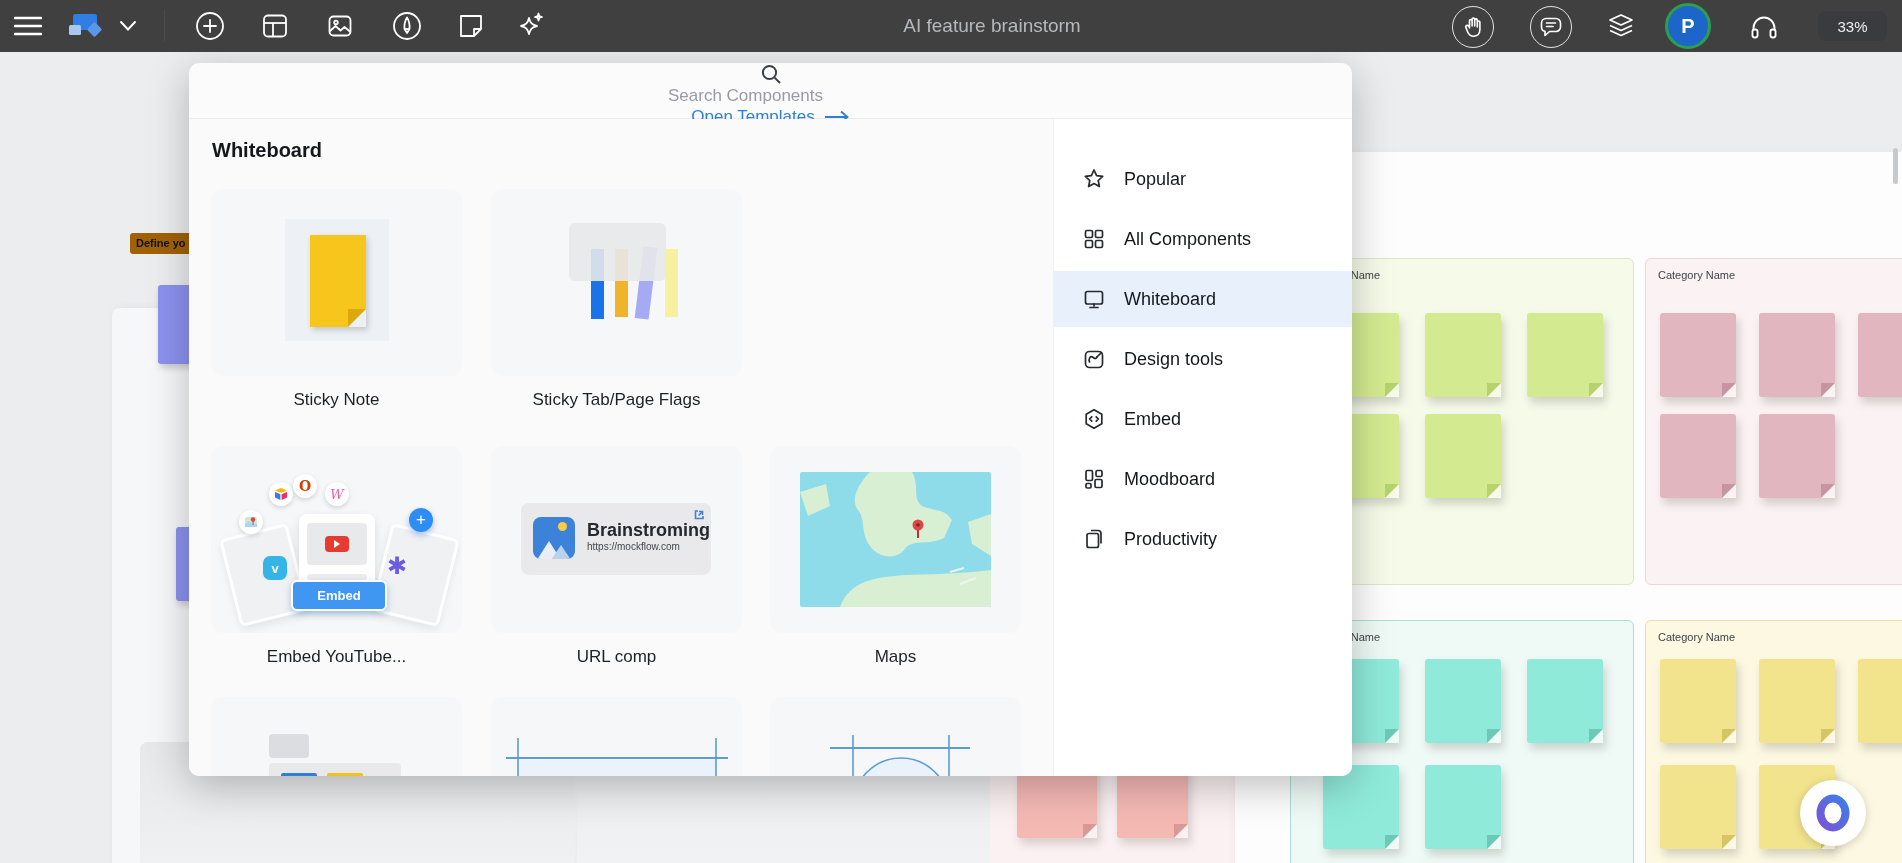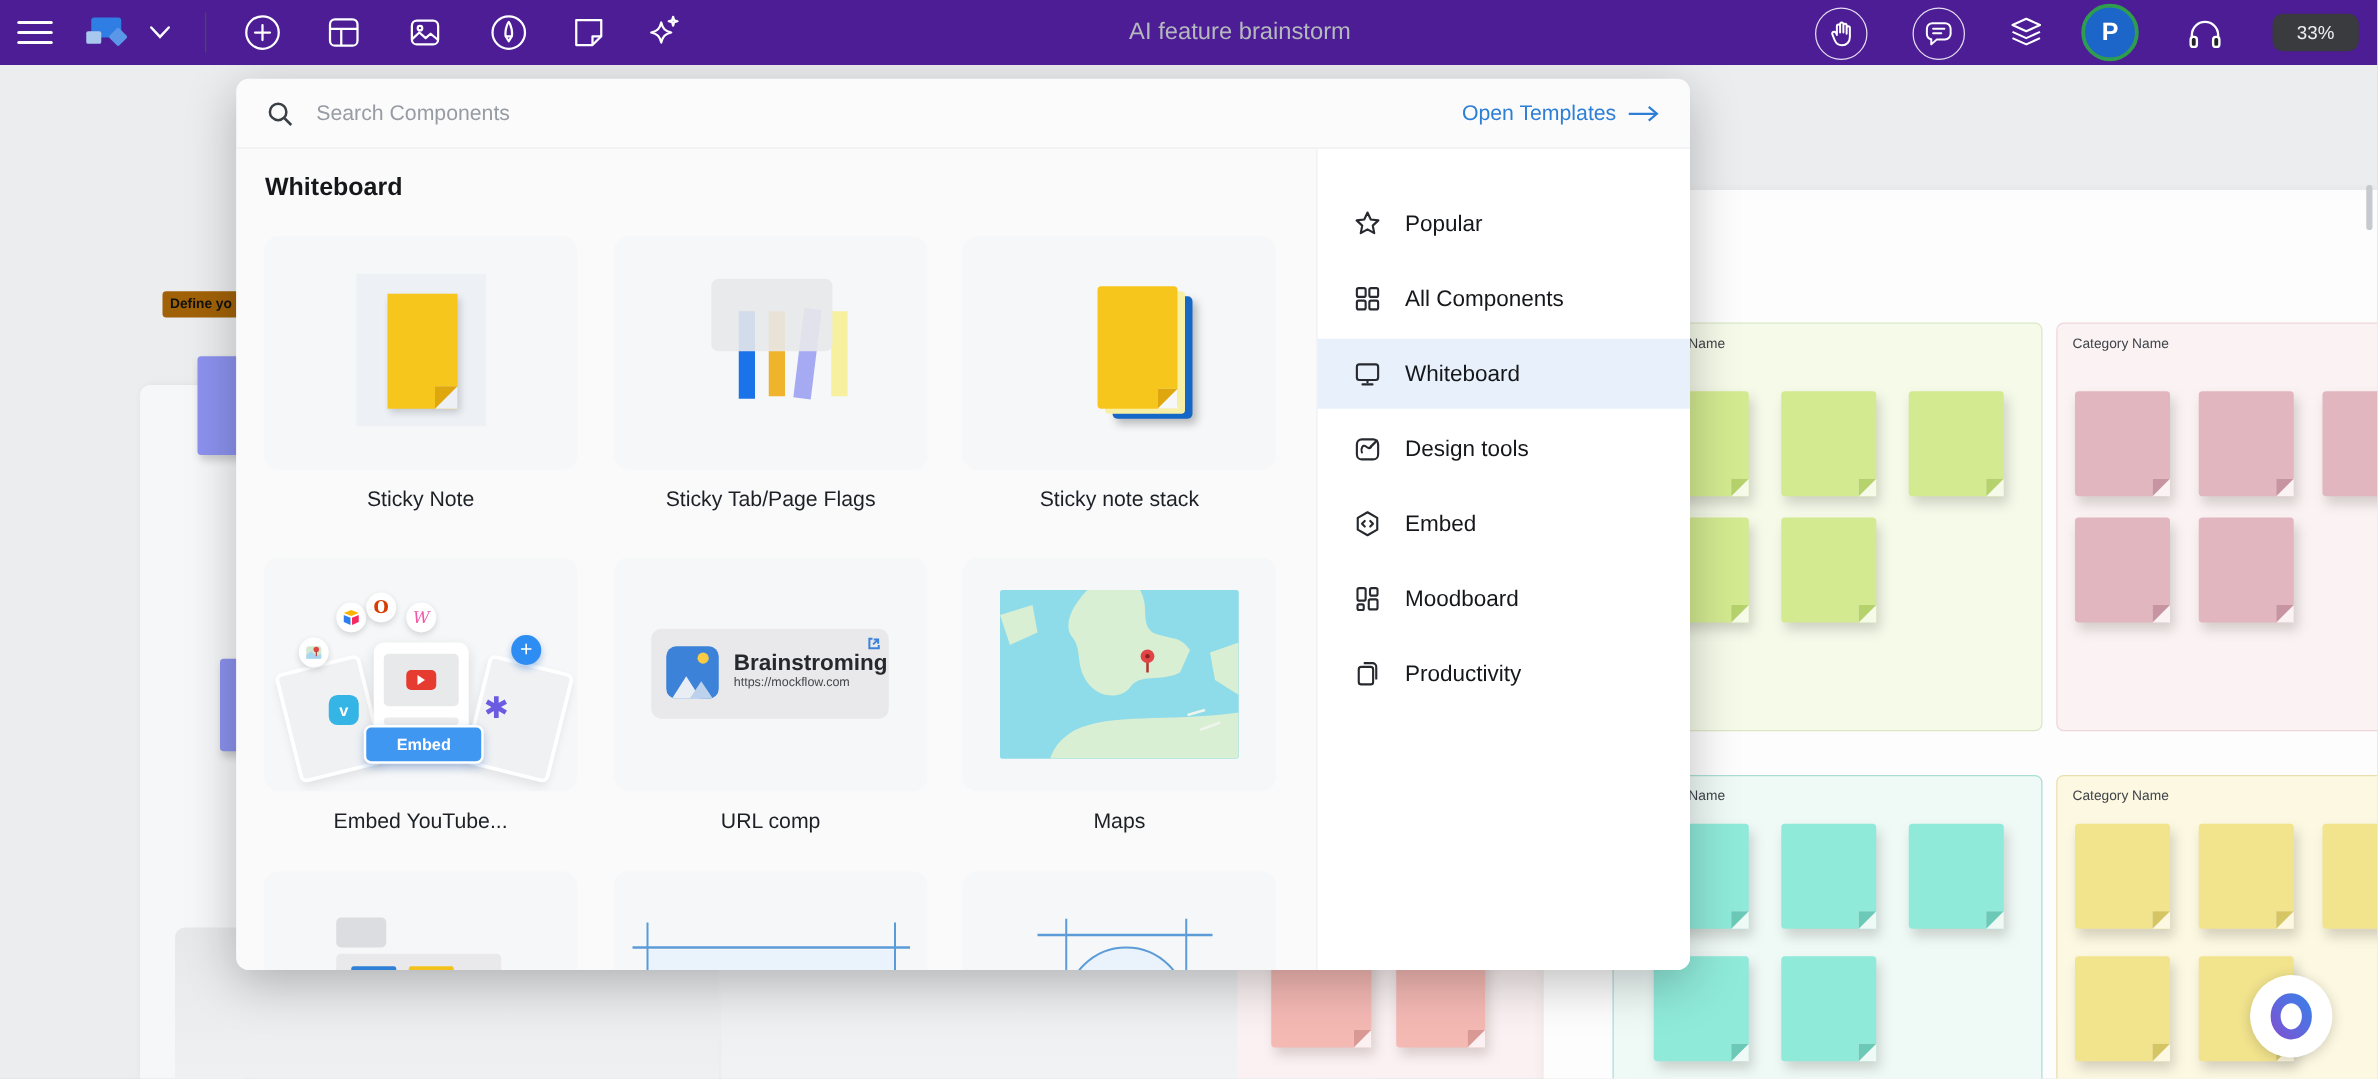--- a/index.html
+++ b/index.html
@@ -1,20 +1,20 @@
 <!DOCTYPE html>
 <html><head>
 <meta charset="utf-8">
 <style>
   html,body{margin:0;padding:0;background:#d8dadd;font-family:"Liberation Sans",sans-serif;}
   .stage{position:relative;width:1902px;height:863px;overflow:hidden;background:#ecedef;margin:0 auto;}
   .abs{position:absolute;}
   svg{display:block;}
   
-  .toolbar{position:absolute;left:0;top:0;width:1902px;height:52px;background:#4c1d95;z-index:20;}
+  .toolbar{position:absolute;left:0;top:0;width:1902px;height:52px;background:#404040;z-index:20;}
   .tbtn{position:absolute;top:10px;width:32px;height:32px;display:flex;align-items:center;justify-content:center;cursor:pointer;}
   .tcirc{position:absolute;top:6px;width:40px;height:40px;border:1.4px solid rgba(255,255,255,.85);border-radius:50%;display:flex;align-items:center;justify-content:center;}
   .ttl{position:absolute;top:15px;left:992px;transform:translateX(-50%);color:#b5b9be;font-size:19px;white-space:nowrap;}
   .zoombadge{position:absolute;left:1818px;top:11px;width:69px;height:30px;background:#3a3b3f;border-radius:8px;color:#eef0f2;font-size:15px;display:flex;align-items:center;justify-content:center;}
   .avatar{position:absolute;left:1665px;top:3px;width:40px;height:40px;border-radius:50%;background:#1d66c9;border:3px solid #2e9e4e;color:#fff;font-size:20px;font-weight:bold;display:flex;align-items:center;justify-content:center;}
   
   .board{position:absolute;border-radius:6px;border:1px solid #ddd;}
   .bhead{position:absolute;left:0;top:0;right:0;height:33px;border-bottom:1px solid inherit;font-size:11px;color:#3f4449;line-height:33px;padding-left:12px;white-space:nowrap;overflow:hidden;}
   .notes{position:absolute;left:0;top:34px;display:grid;grid-template-columns:repeat(3,76px);grid-auto-rows:84px;column-gap:26px;row-gap:17px;padding:20px 0 0 32px;}
   .note{position:relative;border-radius:3px;box-shadow:3px 6px 9px rgba(110,110,100,.28);}
@@ -31,21 +31,21 @@
   .b-cyan .note{background:#8feada;--fold:#6cc9b8;--page:#effaf7;}
   .b-cyan .notes{padding-top:4px;row-gap:22px;}
   .b-yellow{background:#fdf8e1;border-color:#e9dfae;}
   .b-yellow .bhead{border-color:#e9dfae;}
   .b-yellow .note{background:#f2e48d;--fold:#d5c565;--page:#fdf8e1;}
   .b-yellow .notes{padding-top:4px;row-gap:22px;padding-left:14px;column-gap:23px;}
   .lonenote{position:absolute;border-radius:3px;box-shadow:3px 6px 9px rgba(120,100,95,.25);}
   .lonenote::before{content:"";position:absolute;right:0;bottom:0;width:0;height:0;border-style:solid;border-width:0 0 14px 14px;border-color:transparent transparent var(--page,#fbf1f2) var(--fold,#d99a95);}
   
   .panel{position:absolute;left:189px;top:63px;width:1163px;height:713px;background:#fbfbfc;border-radius:10px;box-shadow:0 10px 40px rgba(0,0,0,.25);z-index:10;overflow:hidden;}
-  .searchrow{position:absolute;left:0;top:0;right:0;height:56px;border-bottom:1px solid #ececee;display:flex;align-items:center;padding:0 24px;box-sizing:border-box;}
+  .searchrow{position:absolute;left:0;top:0;right:0;height:56px;border-bottom:1px solid #ececee;display:flex;align-items:center;padding:0 24px;box-sizing:border-box;flex-direction:column;}
   .searchrow input{flex:1;border:none;outline:none;background:transparent;font-size:17px;color:#33373d;margin-left:16px;font-family:"Liberation Sans",sans-serif;}
   .searchrow input::placeholder{color:#979ca4;}
   .opentpl{display:flex;align-items:center;gap:9px;color:#2d7fd6;font-size:17px;cursor:pointer;white-space:nowrap;}
   .pgrid{position:absolute;left:0;top:56px;bottom:0;width:865px;background:#fafafb;}
   .sect{position:absolute;left:23px;top:20px;font-size:20px;font-weight:bold;color:#15171a;}
   .cardw{position:absolute;width:251px;}
   .card{position:relative;width:251px;height:187px;background:#f6f7f8;border-radius:12px;overflow:hidden;cursor:pointer;}
   .clabel{margin-top:14px;text-align:center;font-size:17px;color:#1d2126;}
   .sidebar{position:absolute;right:0;top:56px;bottom:0;width:298px;background:#ffffff;border-left:1px solid #f0f0f2;}
   .catrow{position:absolute;left:0;right:0;height:56px;display:flex;align-items:center;padding-left:28px;gap:18px;cursor:pointer;font-size:18px;color:#15171a;box-sizing:border-box;}
@@ -158,30 +158,20 @@
         <div class="card">
           <div class="abs" style="left:100px;top:60px;width:13px;height:70px;background:#1a73e8;"></div>
           <div class="abs" style="left:124px;top:60px;width:13px;height:68px;background:#f0b42c;"></div>
           <div class="abs" style="left:148px;top:58px;width:14px;height:72px;background:#a6aaf2;transform:rotate(7deg);"></div>
           <div class="abs" style="left:174px;top:60px;width:13px;height:68px;background:#f6f09f;"></div>
           <div class="abs" style="left:78px;top:34px;width:97px;height:58px;background:rgba(232,232,234,.9);border-radius:6px;"></div>
         </div>
         <div class="clabel">Sticky Tab/Page Flags</div>
       </div>
 
-      <div class="cardw" style="left:581px;top:70px;">
-        <div class="card">
-          <div class="abs" style="left:120px;top:48px;width:64px;height:98px;background:#1668c7;border-radius:4px;box-shadow:3px 4px 7px rgba(0,0,0,.25);"></div>
-          <div class="abs" style="left:114px;top:44px;width:64px;height:98px;background:#f7f0a4;border-radius:3px;"></div>
-          <div class="abs" style="left:108px;top:40px;width:64px;height:98px;background:#f7c61d;border-radius:3px;">
-            <span style="position:absolute;right:0;bottom:0;width:0;height:0;border-style:solid;border-width:0 0 16px 16px;border-color:transparent transparent #f6f7f8 #dfa70e;"></span>
-          </div>
-        </div>
-        <div class="clabel">Sticky note stack</div>
-      </div>
 
       <div class="cardw" style="left:22px;top:327px;">
         <div class="card">
           <div class="tiltcard" style="left:18px;top:84px;transform:rotate(-14deg);"></div>
           <div class="tiltcard" style="left:169px;top:84px;transform:rotate(14deg);"></div>
           <div class="abs" style="left:52px;top:110px;width:24px;height:24px;background:#35b5e5;border-radius:7px;display:flex;align-items:center;justify-content:center;color:#fff;font-size:13px;font-weight:bold;">v</div>
           <div class="abs" style="left:176px;top:106px;color:#6a5be0;font-size:24px;">✱</div>
           <div class="abs" style="left:88px;top:68px;width:76px;height:94px;background:#fff;border-radius:8px;box-shadow:0 4px 10px rgba(0,0,0,.12);">
             <div class="abs" style="left:8px;top:9px;width:60px;height:42px;background:#e8e9eb;border-radius:4px;"></div>
             <div class="abs" style="left:26px;top:22px;width:24px;height:16px;background:#e53b30;border-radius:4px;display:flex;align-items:center;justify-content:center;">

